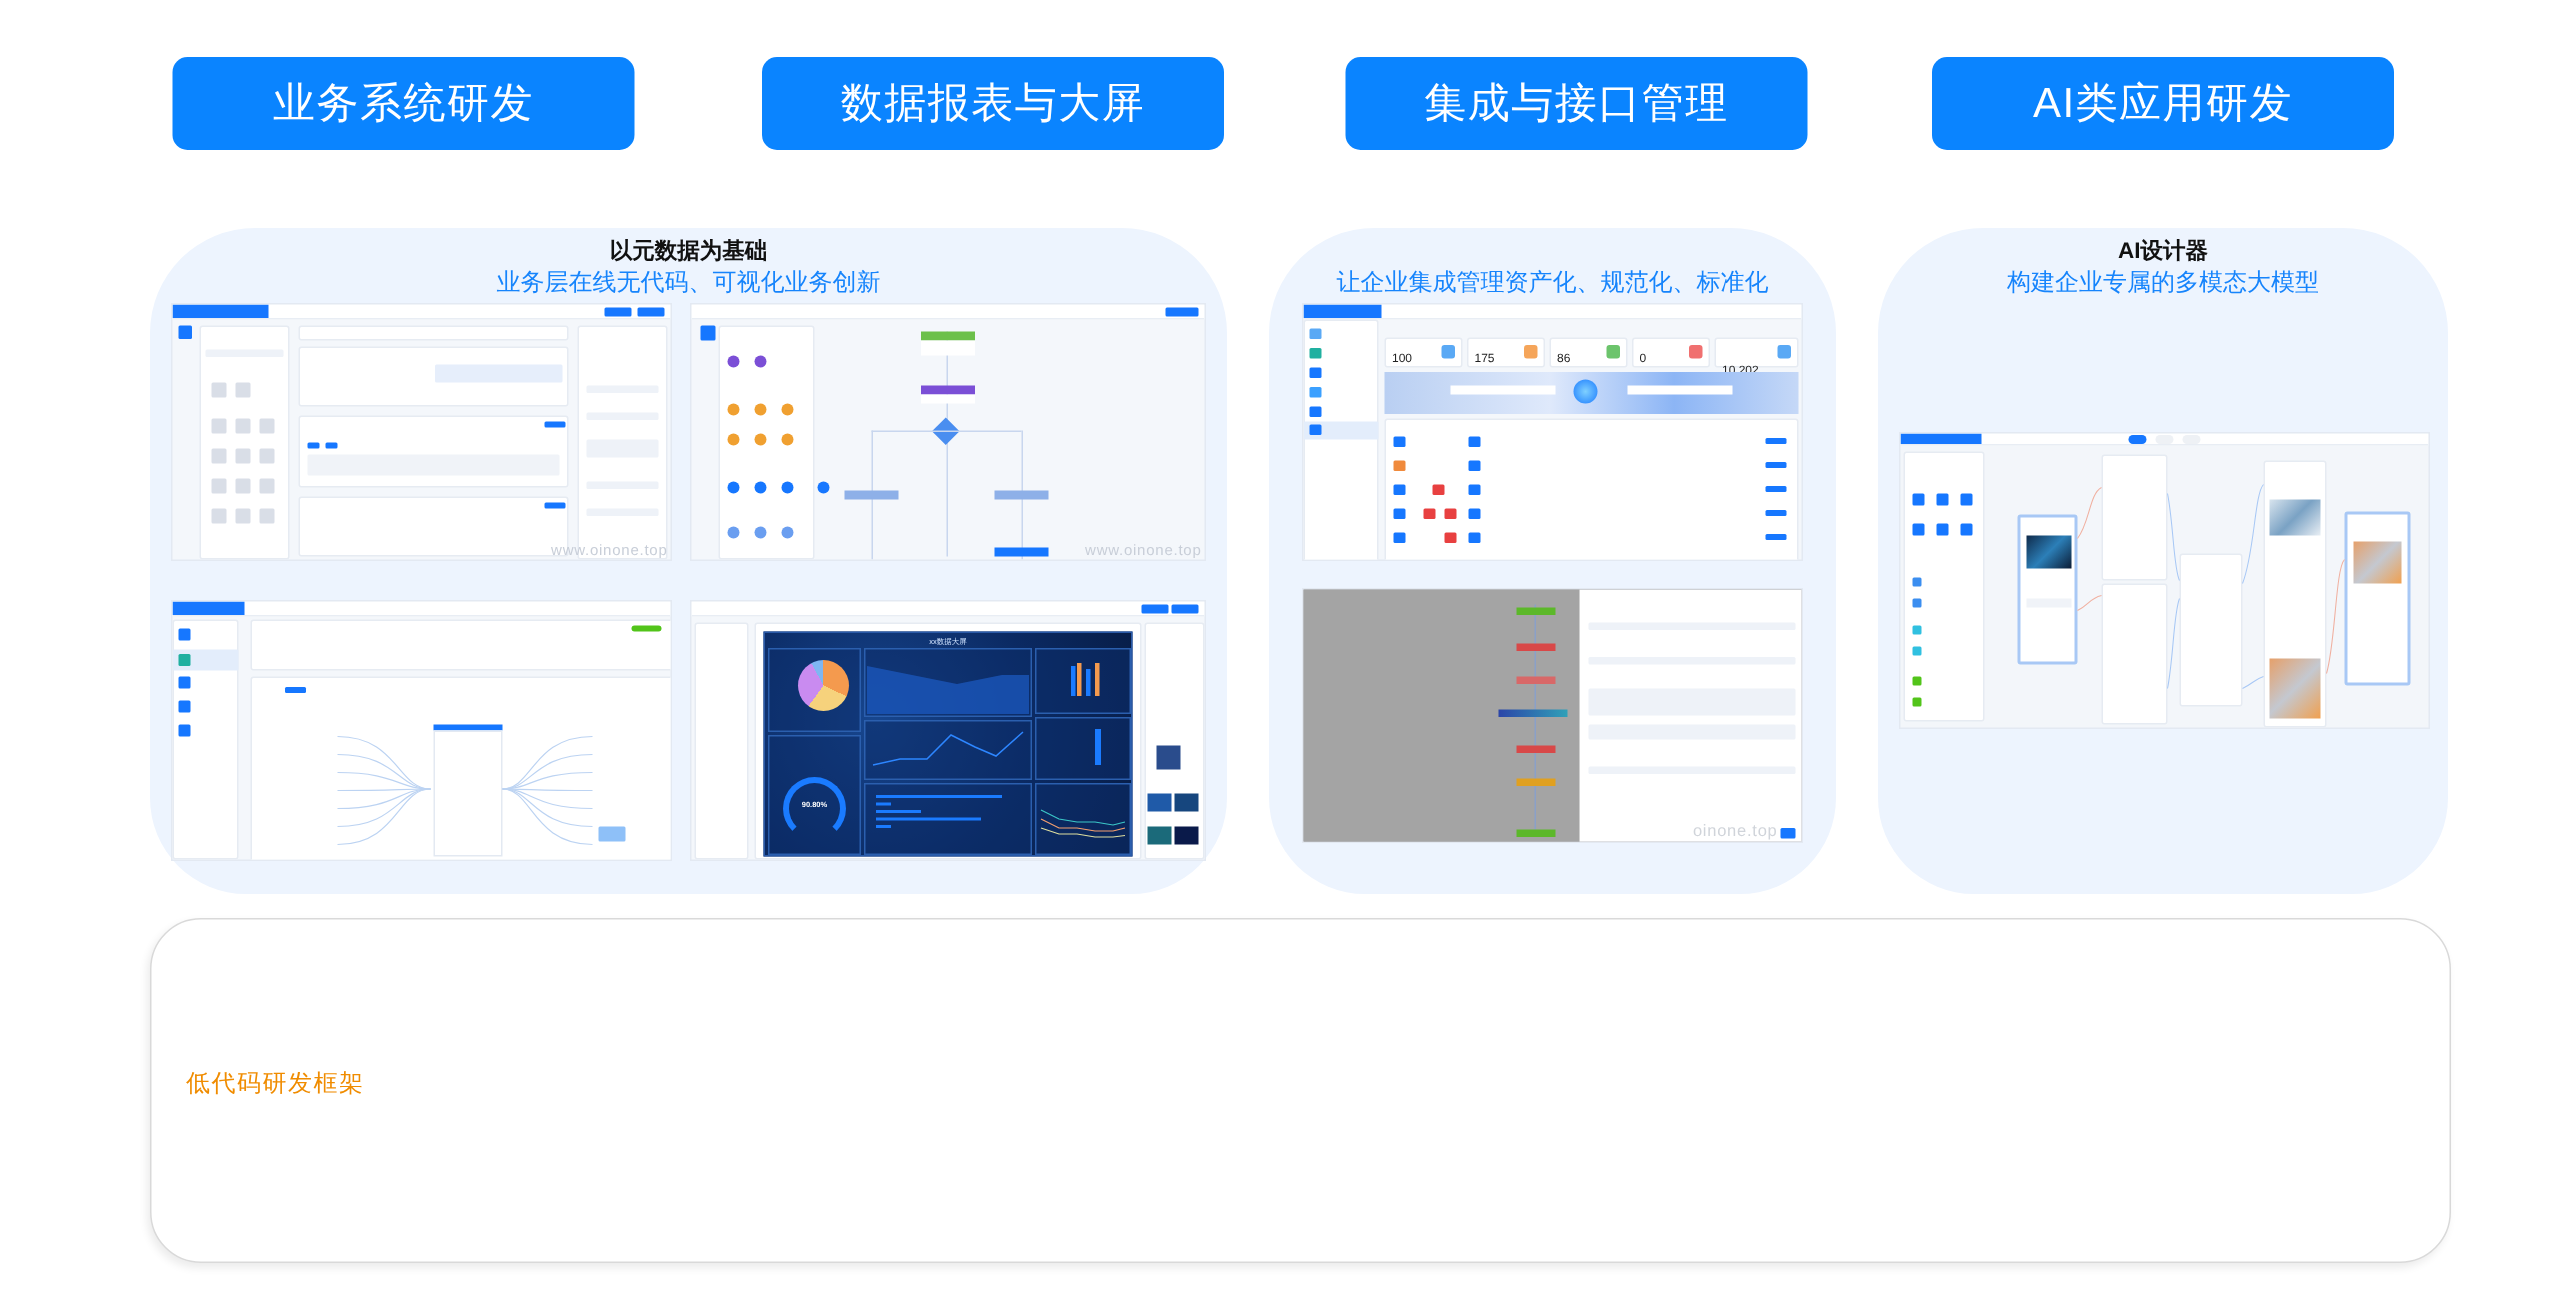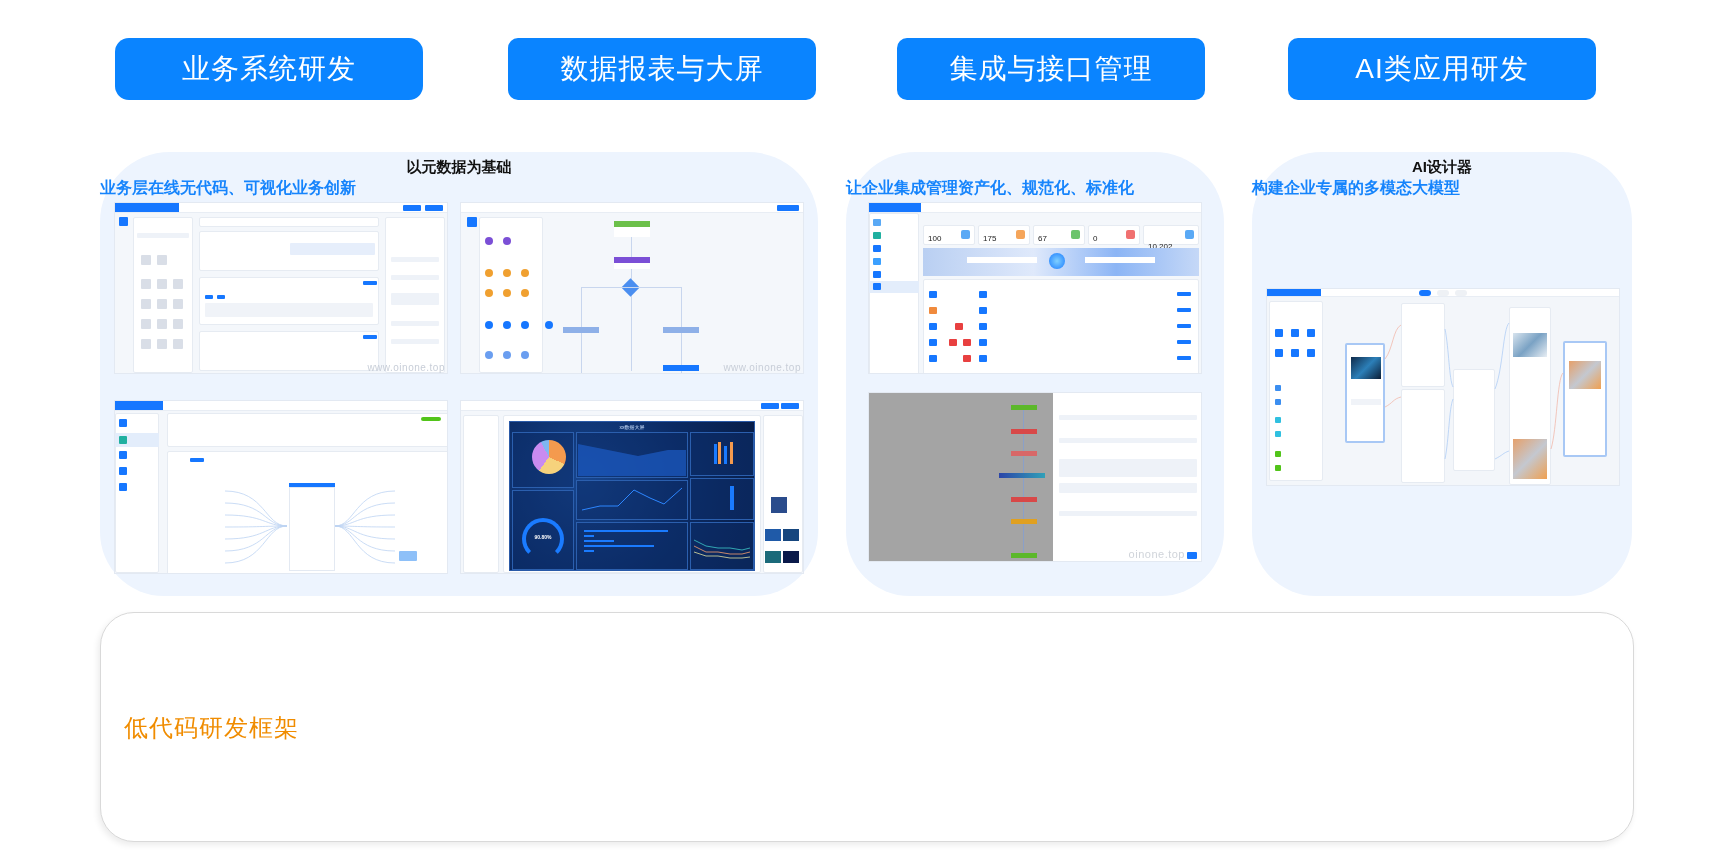--- a/index.html
+++ b/index.html
@@ -8,51 +8,51 @@
   .stage { position: relative; width: 1710px; height: 866px; }
 
   
   .cat-btn { position: absolute; top: 38px; height: 62px; width: 308px; background: #0a84ff;
     border-radius: 10px; color: #fff; font-size: 28px; display: flex; align-items: center; justify-content: center;
     letter-spacing: 1px; }
 
   
   .panel { position: absolute; background: #edf4fe; }
   .panel-title { position: absolute; left: 0; right: 0; text-align: center; font-size: 15px; font-weight: bold; color: #111; }
-  .panel-sub { position: absolute; left: 0; right: 0; font-size: 16px; font-weight: bold; color: #1684fc; }
+  .panel-sub { position: absolute; left: 0; right: 0; text-align: center; font-size: 16px; font-weight: normal; color: #1684fc; }
 
   
   .shot { position: absolute; background: #f4f7fb; overflow: hidden; border: 1px solid #e3e9f2; }
   .shot .topbar { position: absolute; left: 0; right: 0; top: 0; height: 10px; background: #fff; border-bottom: 1px solid #e8edf4; }
   .shot .topbar .brand { position: absolute; left: 0; top: 0; bottom: 0; width: 64px; background: #1677ff; }
   .shot .topbar .tbtn { position: absolute; top: 2px; height: 6px; width: 18px; background: #1677ff; border-radius: 1px; }
   .shot .box { position: absolute; background: #fff; border: 1px solid #e6ebf2; border-radius: 2px; }
   .shot .blue { position: absolute; background: #1677ff; border-radius: 1px; }
   .shot .gray { position: absolute; background: #d9dee7; border-radius: 1px; }
   .shot .light { position: absolute; background: #eef2f8; border-radius: 1px; }
   .watermark { position: absolute; font-size: 10px; color: #c8ced8; font-family: "Liberation Sans", sans-serif; letter-spacing: 0.5px; }
 
   
   .bigscreen { position: absolute; background: #0b2a63; background-image: radial-gradient(circle at 30% 40%, #17468f 0%, #0b2a63 55%, #071c45 100%); border: 1px solid #2a5aa8; }
   .bs-panel { position: absolute; border: 1px solid #2b5fae; background: rgba(12,45,105,0.55); }
 
   
   .frame { position: absolute; left: 100px; top: 612px; width: 1534px; height: 230px; background: #fff;
     border: 1px solid #d9d9d9; border-radius: 34px; box-shadow: -2px 3px 6px rgba(0,0,0,0.08); }
-  .frame-label { position: absolute; left: 124px; top: 712px; font-size: 24px; color: #f08c00; letter-spacing: 1px; }
+  .frame-label { position: absolute; left: 124px; top: 712px; font-size: 16px; color: #f08c00; letter-spacing: 1px; }
   .frame-inner { position: absolute; left: 332px; top: 652px; width: 1286px; height: 160px; background: #edf4fe;
     border: 1px solid #dbeafb; border-radius: 24px; box-shadow: -2px 2px 5px rgba(0,0,0,0.05); }
   .frame-text { position: absolute; left: 0; right: 0; top: 72px; text-align: center; font-size: 16px; color: #333; }
 </style>
 </head>
 <body>
 
 <div class="stage">
 
-  <div class="cat-btn" style="left:115px;border-radius:14px;">业务系统研发</div>
+  <div class="cat-btn" style="left:115px;">业务系统研发</div>
   <div class="cat-btn" style="left:508px;">数据报表与大屏</div>
   <div class="cat-btn" style="left:897px;">集成与接口管理</div>
   <div class="cat-btn" style="left:1288px;">AI类应用研发</div>
 
   <div class="panel" style="left:100px; top:152px; width:718px; height:444px; border-radius:70px 70px 64px 64px;">
     <div class="panel-title" style="top:6px;">以元数据为基础</div>
     <div class="panel-sub" style="top:26px;">业务层在线无代码、可视化业务创新</div>
 
     <div class="shot" style="left:14px; top:50px; width:334px; height:172px;">
       <div class="topbar">
@@ -239,21 +239,21 @@
 
       <div class="box" style="left:54px; top:22px; width:52px; height:20px;">
           <div style="position:absolute;left:4px;top:8px;font-size:8px;color:#222;">100</div>
           <div style="position:absolute;right:4px;top:4px;width:9px;height:9px;border-radius:2px;background:#5aa9f5;"></div>
         </div>
       <div class="box" style="left:109px; top:22px; width:52px; height:20px;">
           <div style="position:absolute;left:4px;top:8px;font-size:8px;color:#222;">175</div>
           <div style="position:absolute;right:4px;top:4px;width:9px;height:9px;border-radius:2px;background:#f5a55a;"></div>
         </div>
       <div class="box" style="left:164px; top:22px; width:52px; height:20px;">
-          <div style="position:absolute;left:4px;top:8px;font-size:8px;color:#222;">67</div>
+          <div style="position:absolute;left:4px;top:8px;font-size:8px;color:#222;">86</div>
           <div style="position:absolute;right:4px;top:4px;width:9px;height:9px;border-radius:2px;background:#6cc46c;"></div>
         </div>
       <div class="box" style="left:219px; top:22px; width:52px; height:20px;">
           <div style="position:absolute;left:4px;top:8px;font-size:8px;color:#222;">0</div>
           <div style="position:absolute;right:4px;top:4px;width:9px;height:9px;border-radius:2px;background:#f07070;"></div>
         </div>
       <div class="box" style="left:274px; top:22px; width:56px; height:20px;">
           <div style="position:absolute;left:4px;top:16px;font-size:8px;color:#222;">10,202</div>
           <div style="position:absolute;right:4px;top:4px;width:9px;height:9px;border-radius:2px;background:#5aa9f5;"></div>
         </div>

